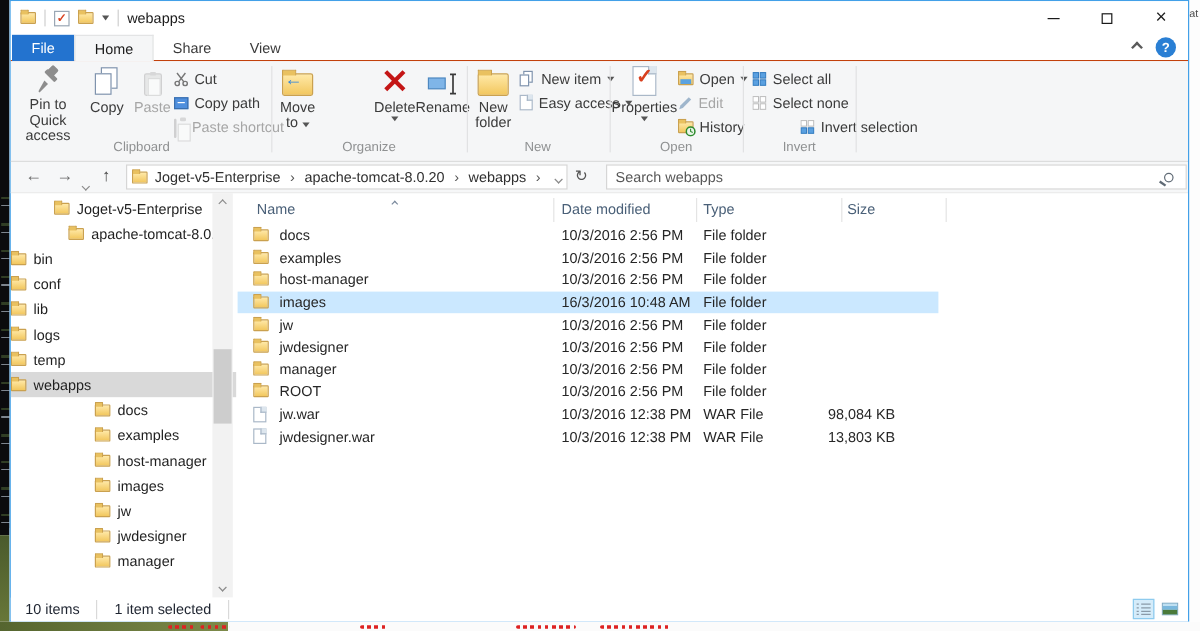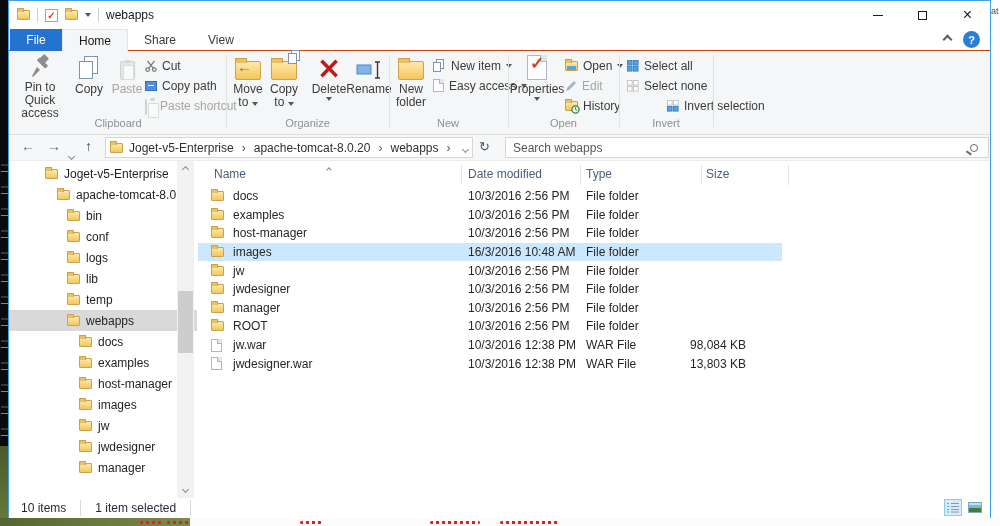--- a/index.html
+++ b/index.html
@@ -86,21 +86,21 @@
   #searchbox { left:496px; top:2px; width:484px; height:21px; background:#fff; border:1px solid #d6d6d6; display:flex; align-items:center; }
   #searchbox input { border:none; outline:none; flex:1; font-size:12px; padding:0 7px; font-family:"Liberation Sans",sans-serif; color:#1a1a1a; background:transparent; }
   #searchbox input::placeholder { color:#575757; opacity:1; }
   .mag { width:8px; height:8px; border:1.5px solid #5f6a75; border-radius:50%; position:relative; margin-right:10px; }
   .mag::after { content:""; position:absolute; left:-5px; top:7px; width:6px; height:1.5px; background:#5f6a75; transform:rotate(35deg); }
 
   
   #tree { left:0; top:160px; width:188px; height:337px; overflow:hidden; }
   .titem { height:21px; display:flex; align-items:center; gap:6px; font-size:12px; color:#1f1f1f; }
   .titem.sel { background:#d9d9d9; }
-  .lvl1 { padding-left:36px; } .lvl2 { padding-left:48px; } .lvl3 { padding-left:58px; } .lvl4 { padding-left:70px; }
+  .lvl1 { padding-left:36px; } .lvl2 { padding-left:48px; } .lvl3 { } .lvl4 { padding-left:70px; }
   #tree-scroll { left:168px; top:160px; width:17px; height:337px; background:#f2f2f2; }
   .sarrow { left:0; width:17px; height:17px; display:flex; align-items:center; justify-content:center; }
   .sarrow .chev { width:5px; height:5px; border-color:#8a8a8a; border-width:1px; }
   #sthumb { left:1px; top:130px; width:15px; height:62px; background:#cdcdcd; }
 
   
   #headers { left:189px; top:162px; width:780px; height:24px; font-size:12px; color:#4a6078; }
   .hcell { top:4px; }
   .hsep { top:2px; width:1px; height:20px; background:#e4e4e4; }
   #sortchev { left:129px; top:-2px; }
@@ -223,28 +223,20 @@
     </div>
     <div class="abs rgrouplabel" style="left:2px;width:214px;text-align:center;">Clipboard</div>
     <div class="abs rsep" style="left:217px;"></div>
 
     <div class="abs bigbtn" style="left:222px;width:34px;">
       <span class="ic" style="position:relative;">
         <span class="folder big"></span>
           <span class="arrow-over" style="left:2px;top:6px;font-size:15px;">←</span>
       </span>
       <span><span>Move to</span> <span class="cd"></span></span>
-    </div>
-    <div class="abs bigbtn" style="left:258px;width:34px;">
-      <span class="ic" style="position:relative;">
-        <span class="folder big"></span>
-        <span style="position:absolute;right:-3px;top:-4px;width:9px;height:11px;background:#fff;border:1px solid #7f93ad;"></span>
-        <span style="position:absolute;right:0px;top:-1px;width:9px;height:11px;background:#fff;border:1px solid #7f93ad;"></span>
-      </span>
-      <span><span>Copy to</span> <span class="cd"></span></span>
     </div>
     <div class="abs bigbtn" style="left:300px;width:40px;">
       <span class="ic">
           <span class="xdel">×</span>
         </span>
       <span>Delete</span>
       <span class="cd" style="margin-top:1px;"></span>
     </div>
     <div class="abs bigbtn" style="left:340px;width:40px;">
       <span class="ic">
@@ -387,25 +379,25 @@
     <div class="titem lvl3">
         <span class="folder"></span>
         <span>bin</span>
       </div>
     <div class="titem lvl3">
         <span class="folder"></span>
         <span>conf</span>
       </div>
     <div class="titem lvl3">
         <span class="folder"></span>
+        <span>lib</span>
+      </div>
+    <div class="titem lvl3">
+        <span class="folder"></span>
         <span>logs</span>
-      </div>
-    <div class="titem lvl3">
-        <span class="folder"></span>
-        <span>lib</span>
       </div>
     <div class="titem lvl3">
         <span class="folder"></span>
         <span>temp</span>
       </div>
     <div class="titem lvl3 sel">
         <span class="folder"></span>
         <span>webapps</span>
       </div>
     <div class="titem lvl4">

